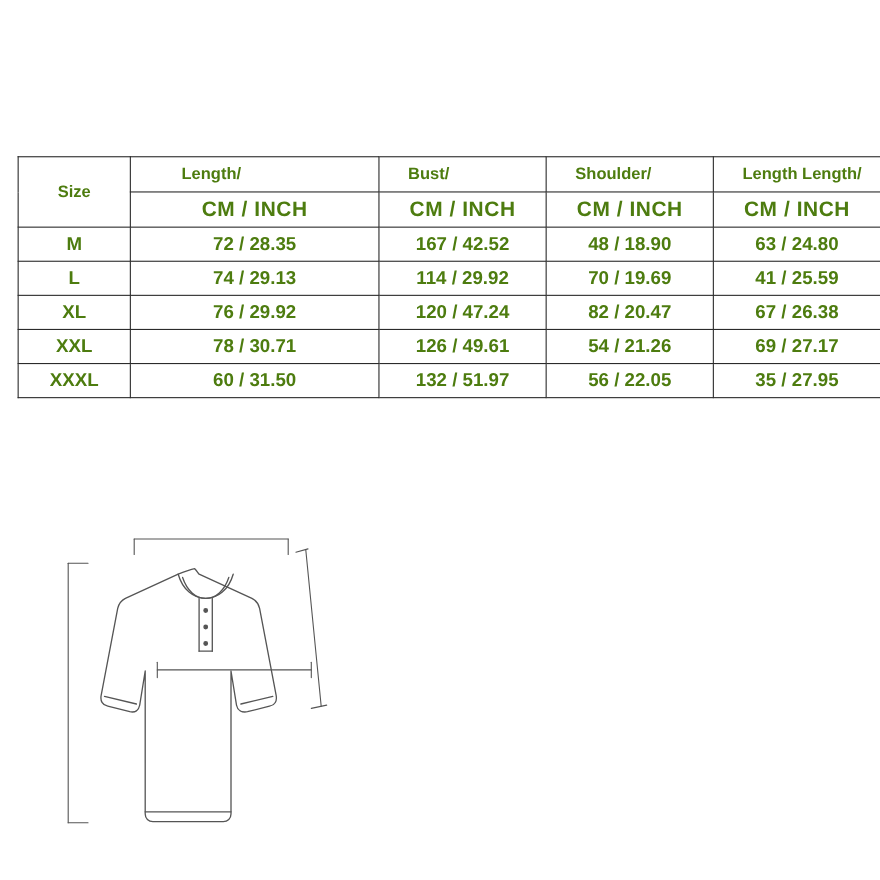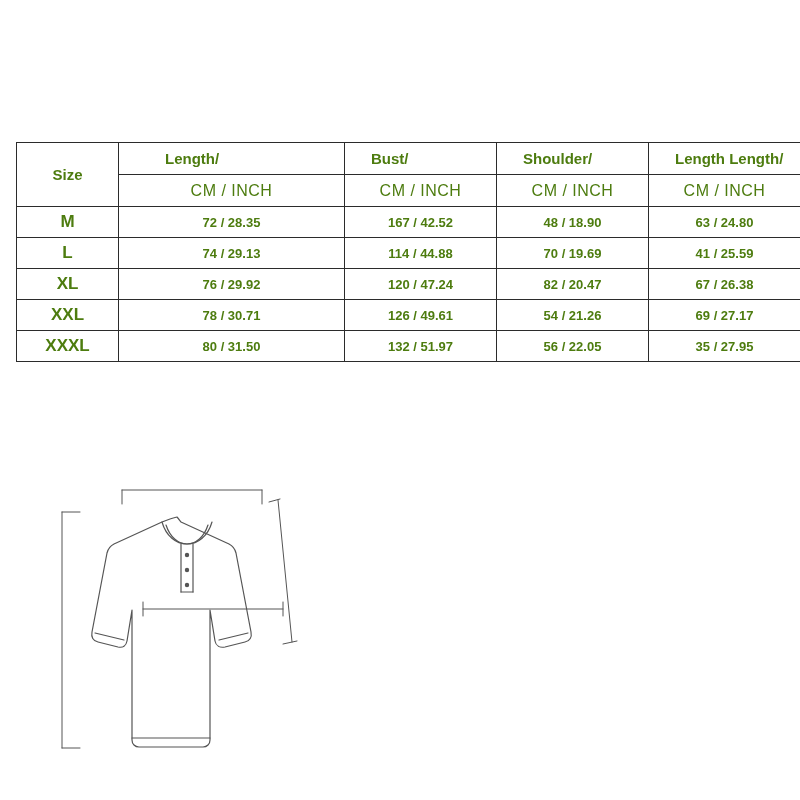--- a/index.html
+++ b/index.html
@@ -48,39 +48,39 @@
   .col-sh    { width: 152px; }
   .col-sl    { width: 152px; }
 
   .hdr-row th {
     height: 31px;
     font-size: 15px;
     font-weight: bold;
   }
   .unit-row th {
     height: 31px;
-    font-size: 16px;
-    font-weight: normal;
+    font-size: 19px;
+    font-weight: bold;
     letter-spacing: 0.5px;
   }
   .size-cell-head {
     font-size: 14px;
     font-weight: bold;
   }
   .hdr-label {
     display: block;
     text-align: left;
     padding-left: 46px;
   }
   .hdr-label.narrow {
     padding-left: 26px;
   }
   tbody td {
     height: 30px;
-    font-size: 13px;
+    font-size: 17px;
     font-weight: bold;
   }
   tbody td.size-label {
     font-size: 17px;
     font-weight: bold;
   }
 
   
   .illus {
     position: absolute;
@@ -134,41 +134,41 @@
         <tr>
           <td class="size-label">M</td>
           <td>72 / 28.35</td>
           <td>167 / 42.52</td>
           <td>48 / 18.90</td>
           <td>63 / 24.80</td>
         </tr>
         <tr>
           <td class="size-label">L</td>
           <td>74 / 29.13</td>
-          <td>114 / 44.88</td>
+          <td>114 / 29.92</td>
           <td>70 / 19.69</td>
           <td>41 / 25.59</td>
         </tr>
         <tr>
           <td class="size-label">XL</td>
           <td>76 / 29.92</td>
           <td>120 / 47.24</td>
           <td>82 / 20.47</td>
           <td>67 / 26.38</td>
         </tr>
         <tr>
           <td class="size-label">XXL</td>
           <td>78 / 30.71</td>
           <td>126 / 49.61</td>
           <td>54 / 21.26</td>
           <td>69 / 27.17</td>
         </tr>
         <tr>
           <td class="size-label">XXXL</td>
-          <td>80 / 31.50</td>
+          <td>60 / 31.50</td>
           <td>132 / 51.97</td>
           <td>56 / 22.05</td>
           <td>35 / 27.95</td>
         </tr>
       </tbody>
     </table>
   </div>
 
   <div class="illus">
     <svg width="300" height="320" viewBox="0 0 300 320" fill="none" xmlns="http://www.w3.org/2000/svg">

